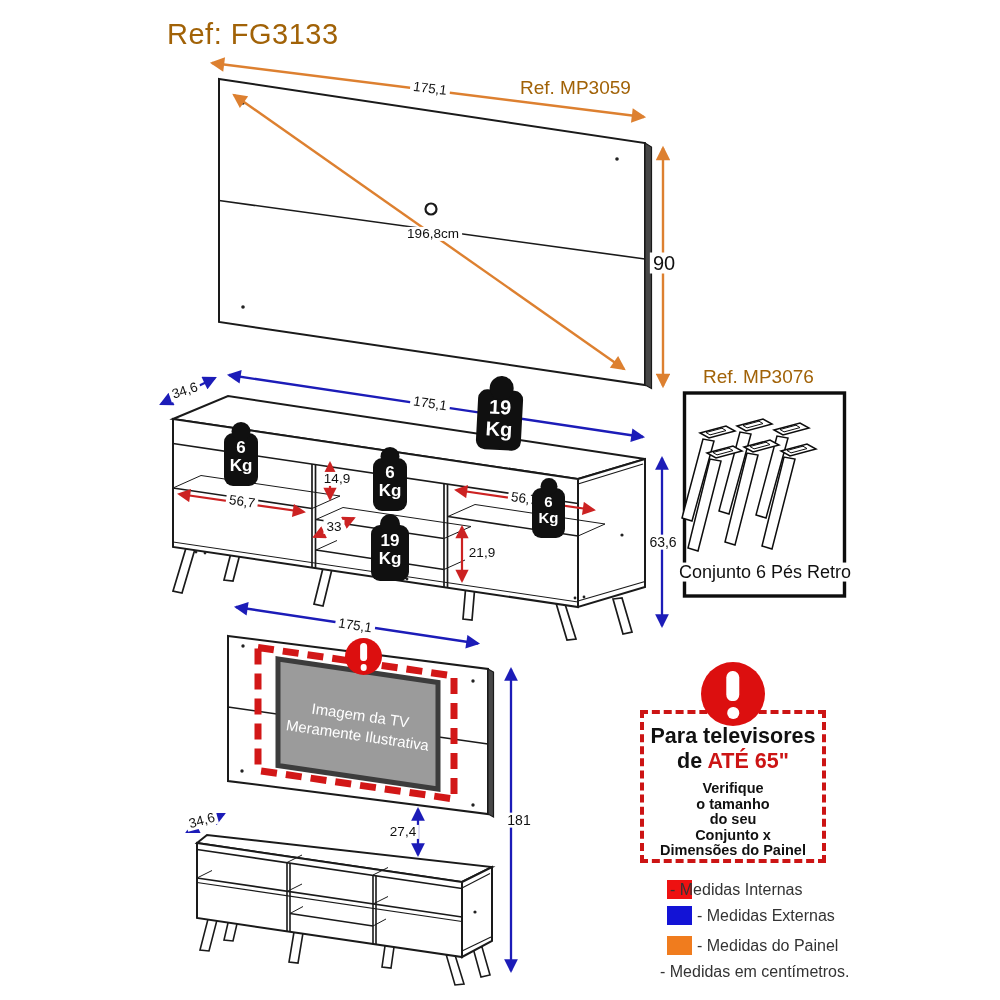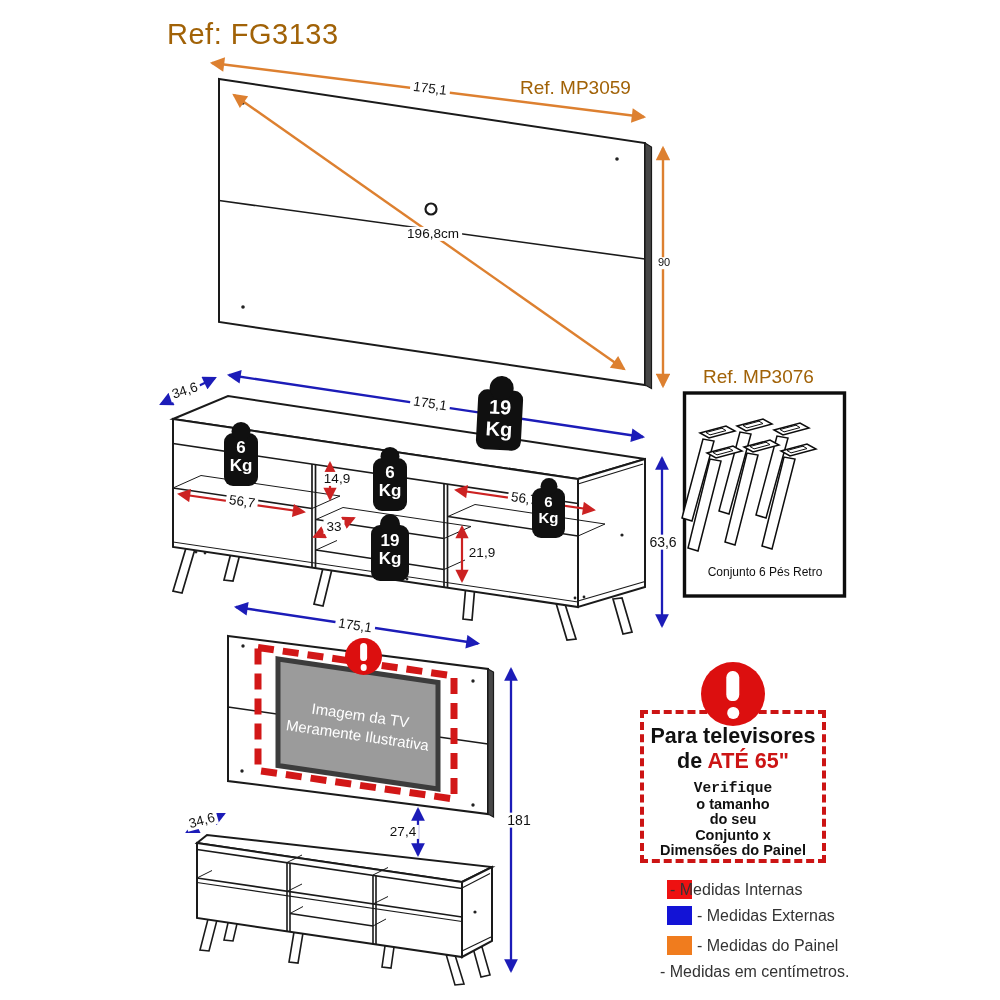--- a/index.html
+++ b/index.html
@@ -209,21 +209,21 @@
     </g>
     <circle cx="475" cy="912" r="1.6" fill="#222" stroke="none"></circle>
   </g>
 </svg>
 
 <div class="ref" id="main-title" style="left:167px;top:18px;">Ref: FG3133</div>
 <div class="ref" style="left:520px;top:77px;">Ref. MP3059</div>
 <div class="ref" style="left:703px;top:366px;">Ref. MP3076</div>
 
 <div class="lbl" style="left:430px;top:89px;transform:translate(-50%,-50%) rotate(7.2deg);">175,1</div>
-<div class="lbl" style="left:664px;top:263px;font-size:11px;">90</div>
+<div class="lbl" style="left:664px;top:263px;font-size:20px;">90</div>
 <div class="lbl" style="left:433px;top:234px;">196,8cm</div>
 
 <div class="lbl" style="left:185px;top:391px;transform:translate(-50%,-50%) rotate(-18deg);">34,6</div>
 <div class="lbl" style="left:430px;top:404px;transform:translate(-50%,-50%) rotate(8.6deg);">175,1</div>
 <div class="lbl" style="left:663px;top:542px;font-size:14px;">63,6</div>
 <div class="lbl" style="left:242px;top:502px;transform:translate(-50%,-50%) rotate(8deg);">56,7</div>
 <div class="lbl" style="left:337px;top:479px;">14,9</div>
 <div class="lbl" style="left:334px;top:527px;">33</div>
 <div class="lbl" style="left:524px;top:499px;transform:translate(-50%,-50%) rotate(8deg);">56,7</div>
 <div class="lbl" style="left:482px;top:553px;">21,9</div>
@@ -252,42 +252,42 @@
   <div class="knob" style="width:20px;height:20px;top:-11px;"></div>
   <div class="val" style="margin-top:7px;">19</div>
   <div class="unit">Kg</div>
 </div>
 <div class="weight" style="left:532px;top:488px;width:33px;height:50px;font-size:15px;">
   <div class="knob" style="width:17px;height:17px;top:-10px;"></div>
   <div class="val" style="margin-top:6px;">6</div>
   <div class="unit">Kg</div>
 </div>
 
-<div class="lbl" style="left:765px;top:572px;font-size:12px;">Conjunto 6 Pés Retro</div>
+<div class="lbl" style="left:765px;top:572px;font-size:18px;">Conjunto 6 Pés Retro</div>
 
 <div class="tv-note" style="left:359px;top:725px;">
   <div>Imagem da TV</div>
   <div>Meramente Ilustrativa</div>
 </div>
 
 <div class="excl" style="left:345px;top:638px;width:37px;height:37px;">
   <div class="bar"></div>
       <div class="dot"></div>
 </div>
 <div class="excl" style="left:701px;top:662px;width:64px;height:64px;">
   <div class="bar"></div>
       <div class="dot"></div>
 </div>
 
 <div id="warning-box"></div>
 <div class="wline wbig" style="top:724px;">Para televisores</div>
 <div class="wline wbig" style="top:749px;">
   <span>de </span><span class="wred">ATÉ 65"</span>
 </div>
-<div class="wline wsmall" style="top:780px;font-family:Liberation Mono, monospace;">Verifique</div>
+<div class="wline wsmall" style="top:780px;">Verifique</div>
 <div class="wline wsmall" style="top:795.5px;">o tamanho</div>
 <div class="wline wsmall" style="top:811px;">do seu</div>
 <div class="wline wsmall" style="top:826.5px;">Conjunto x</div>
 <div class="wline wsmall" style="top:842px;">Dimensões do Painel</div>
 
 <div class="sq" style="left:667px;top:880px;background:#ee1111;"></div>
 <div class="legend-label" style="left:670px;top:881px;">- Medidas Internas</div>
 <div class="sq" style="left:667px;top:906px;background:#1313d6;"></div>
 <div class="legend-label" style="left:697px;top:907px;">- Medidas Externas</div>
 <div class="sq" style="left:667px;top:936px;background:#f07c1e;"></div>

